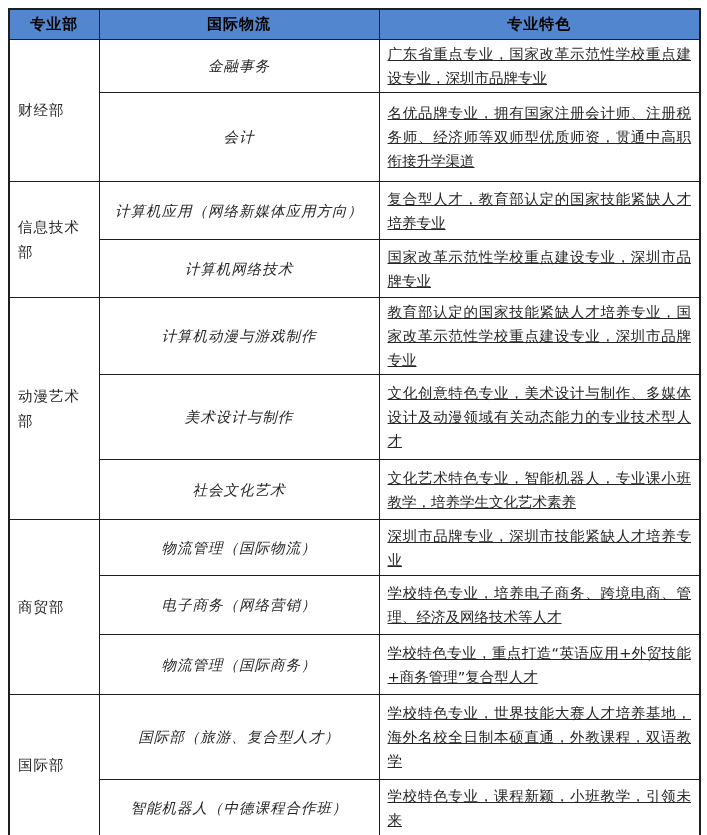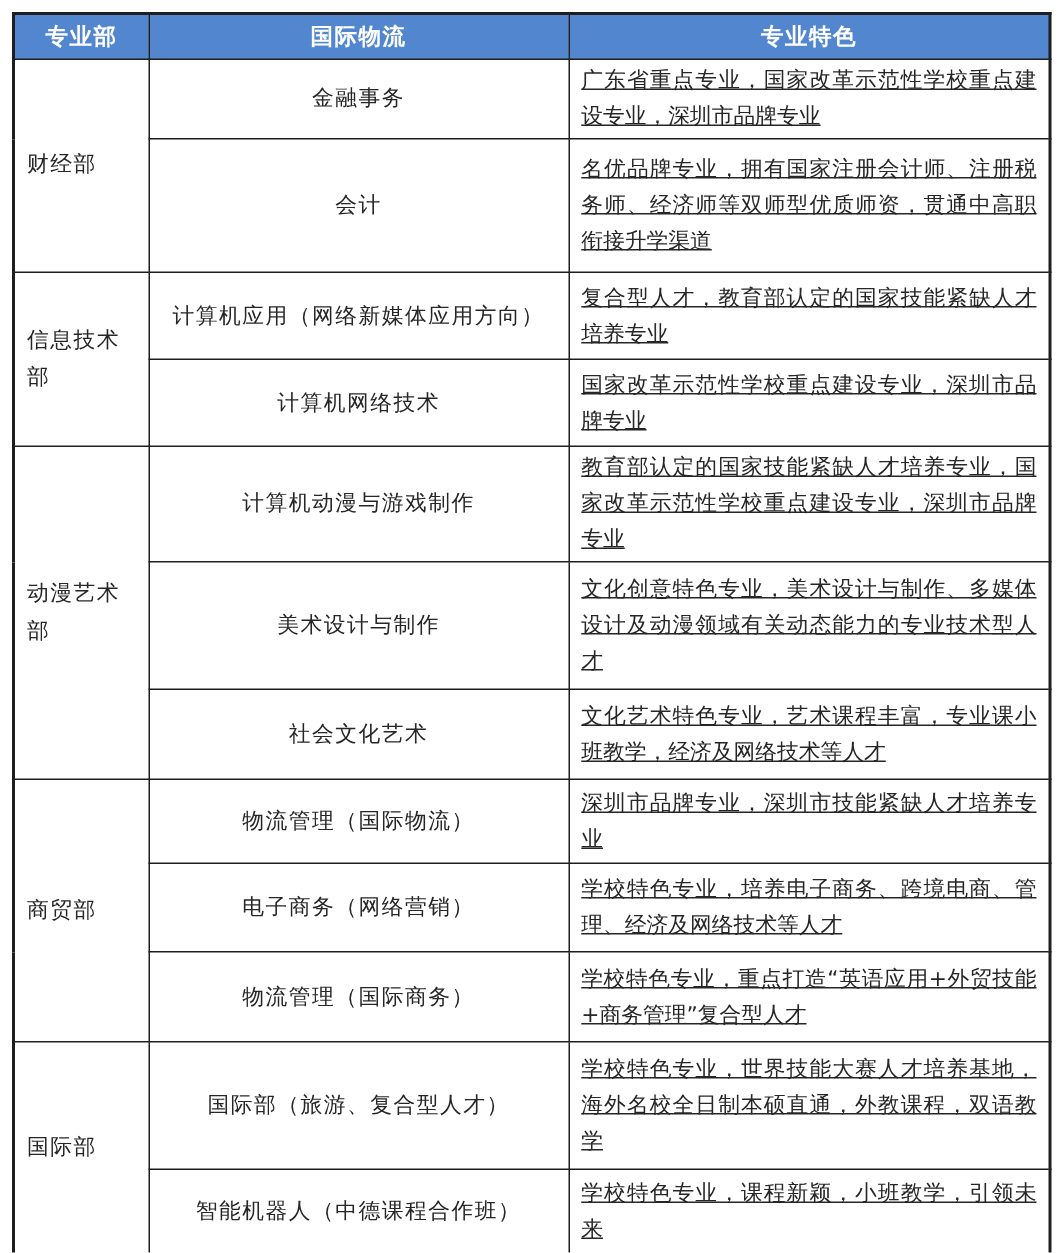--- a/index.html
+++ b/index.html
@@ -22,21 +22,21 @@
     width: 691px;
     border: 2px solid #1e1e1e;
   }
   table.majors col.c-dept   { width: 90px; }
   table.majors col.c-major  { width: 280px; }
   table.majors col.c-feat   { width: 321px; }
 
   table.majors th {
     border: 1px solid #1e1e1e;
     background: #5287CF;
-    color: #ffffff;
+    color: #000000;
     font-weight: bold;
     font-size: 15px;
     text-align: center;
     height: 27px;
     padding: 1px 4px;
     letter-spacing: 1px;
   }
   table.majors td {
     border: 1px solid #1e1e1e;
     font-size: 14.5px;
@@ -46,20 +46,21 @@
   td.dept-cell {
     line-height: 25px;
     padding: 2px 12px;
     letter-spacing: 1px;
   }
   td.major-cell {
     text-align: center;
     line-height: 24px;
     padding: 2px 10px;
     letter-spacing: 1px;
+    font-style: italic;
   }
   td.features-cell {
     text-align: justify;
     text-justify: inter-character;
     line-height: 24px;
     padding: 3px 8px 3px 8px;
     text-decoration: underline;
   }
 </style>
 </head>
@@ -102,21 +103,21 @@
           <td class="dept-cell" rowspan="3">动漫艺术部</td>
           <td class="major-cell">计算机动漫与游戏制作</td>
           <td class="features-cell">教育部认定的国家技能紧缺人才培养专业，国家改革示范性学校重点建设专业，深圳市品牌专业</td>
         </tr>
         <tr style="height: 85px;">
           <td class="major-cell">美术设计与制作</td>
           <td class="features-cell">文化创意特色专业，美术设计与制作、多媒体设计及动漫领域有关动态能力的专业技术型人才</td>
         </tr>
         <tr style="height: 60px;">
           <td class="major-cell">社会文化艺术</td>
-          <td class="features-cell">文化艺术特色专业，艺术课程丰富，专业课小班教学，经济及网络技术等人才</td>
+          <td class="features-cell">文化艺术特色专业，智能机器人，专业课小班教学，培养学生文化艺术素养</td>
         </tr>
         <tr style="height: 56px;">
           <td class="dept-cell" rowspan="3">商贸部</td>
           <td class="major-cell">物流管理（国际物流）</td>
           <td class="features-cell">深圳市品牌专业，深圳市技能紧缺人才培养专业</td>
         </tr>
         <tr style="height: 59px;">
           <td class="major-cell">电子商务（网络营销）</td>
           <td class="features-cell">学校特色专业，培养电子商务、跨境电商、管理、经济及网络技术等人才</td>
         </tr>

